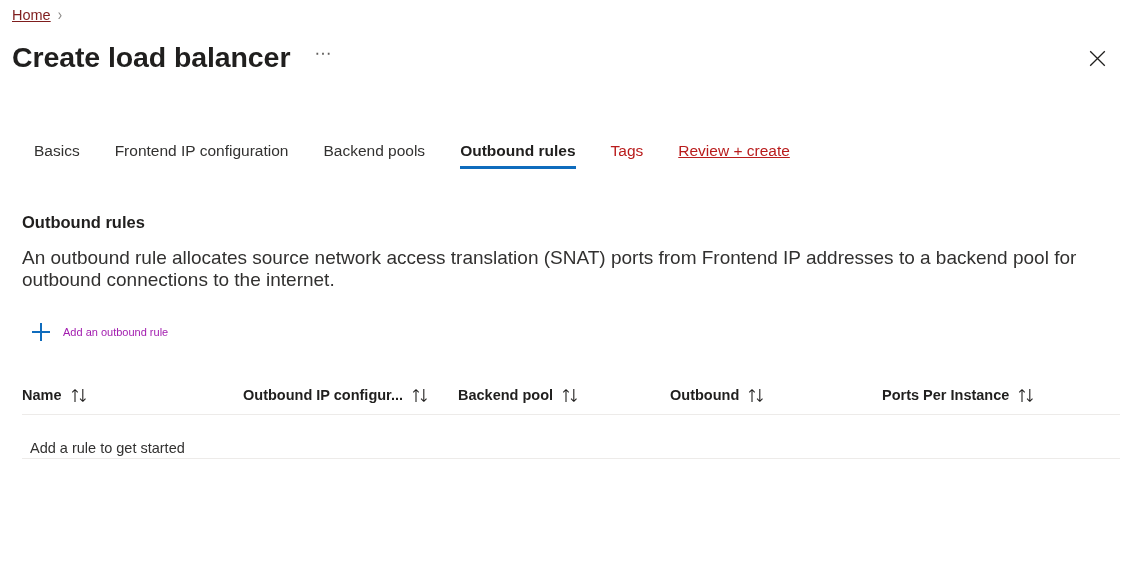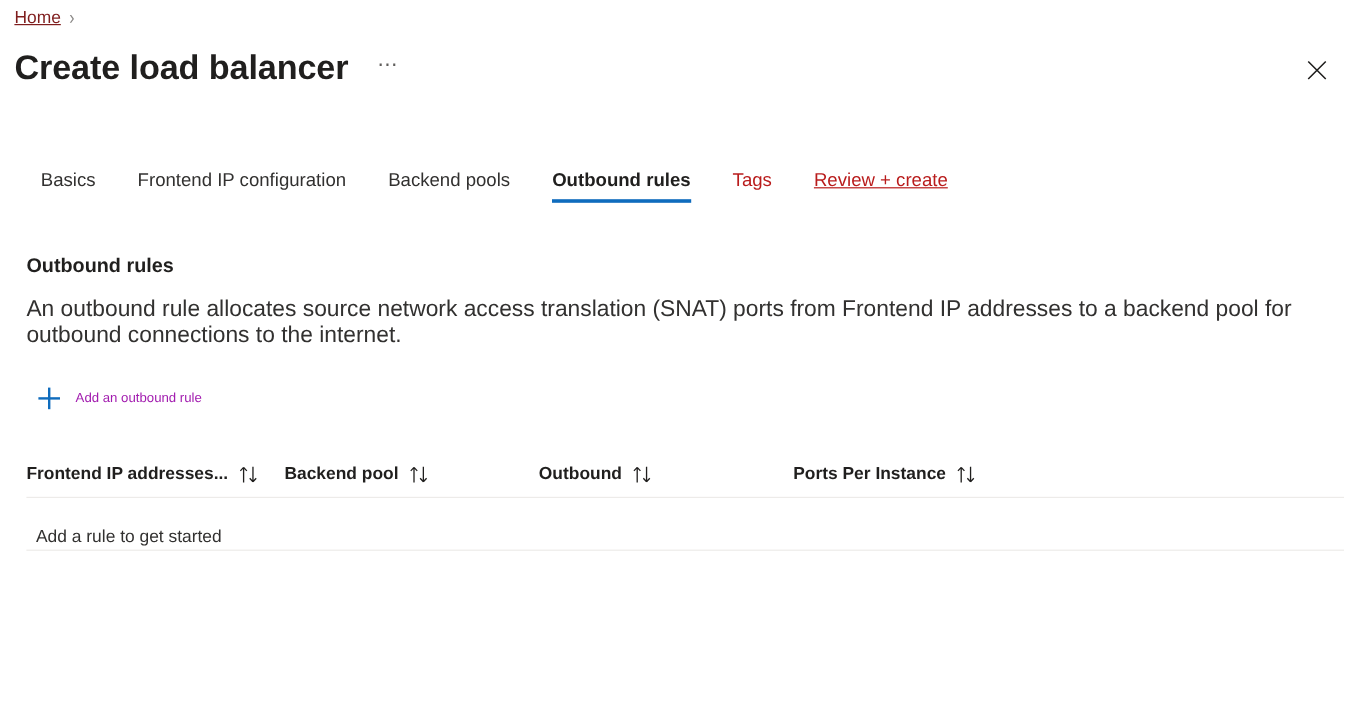--- a/index.html
+++ b/index.html
@@ -296,23 +296,30 @@
 
   <div class="add-row">
     <span class="plus-icon"></span>
     <span class="add-label">Add an outbound rule</span>
   </div>
 
   <div class="rules-table">
 
     <div class="table-header">
 
+      <div class="th col-name">
+        <span class="th-label">Name</span>
+        <svg class="sort-icon" viewBox="0 0 17 15">
+          <path d="M4 14 L4 1.5 M4 1.5 L1.3 4.4 M4 1.5 L6.7 4.4" stroke="#201f1e" stroke-width="1.1" fill="none"></path>
+          <path d="M11.8 1 L11.8 13.5 M11.8 13.5 L9.1 10.6 M11.8 13.5 L14.5 10.6" stroke="#201f1e" stroke-width="1.1" fill="none"></path>
+        </svg>
+      </div>
 
       <div class="th col-frontend">
-        <span class="th-label">Frontend IP addresses...</span>
+        <span class="th-label">Outbound IP configur...</span>
         <svg class="sort-icon" viewBox="0 0 17 15">
           <path d="M4 14 L4 1.5 M4 1.5 L1.3 4.4 M4 1.5 L6.7 4.4" stroke="#201f1e" stroke-width="1.1" fill="none"></path>
           <path d="M11.8 1 L11.8 13.5 M11.8 13.5 L9.1 10.6 M11.8 13.5 L14.5 10.6" stroke="#201f1e" stroke-width="1.1" fill="none"></path>
         </svg>
       </div>
 
       <div class="th col-backend">
         <span class="th-label">Backend pool</span>
         <svg class="sort-icon" viewBox="0 0 17 15">
           <path d="M4 14 L4 1.5 M4 1.5 L1.3 4.4 M4 1.5 L6.7 4.4" stroke="#201f1e" stroke-width="1.1" fill="none"></path>

